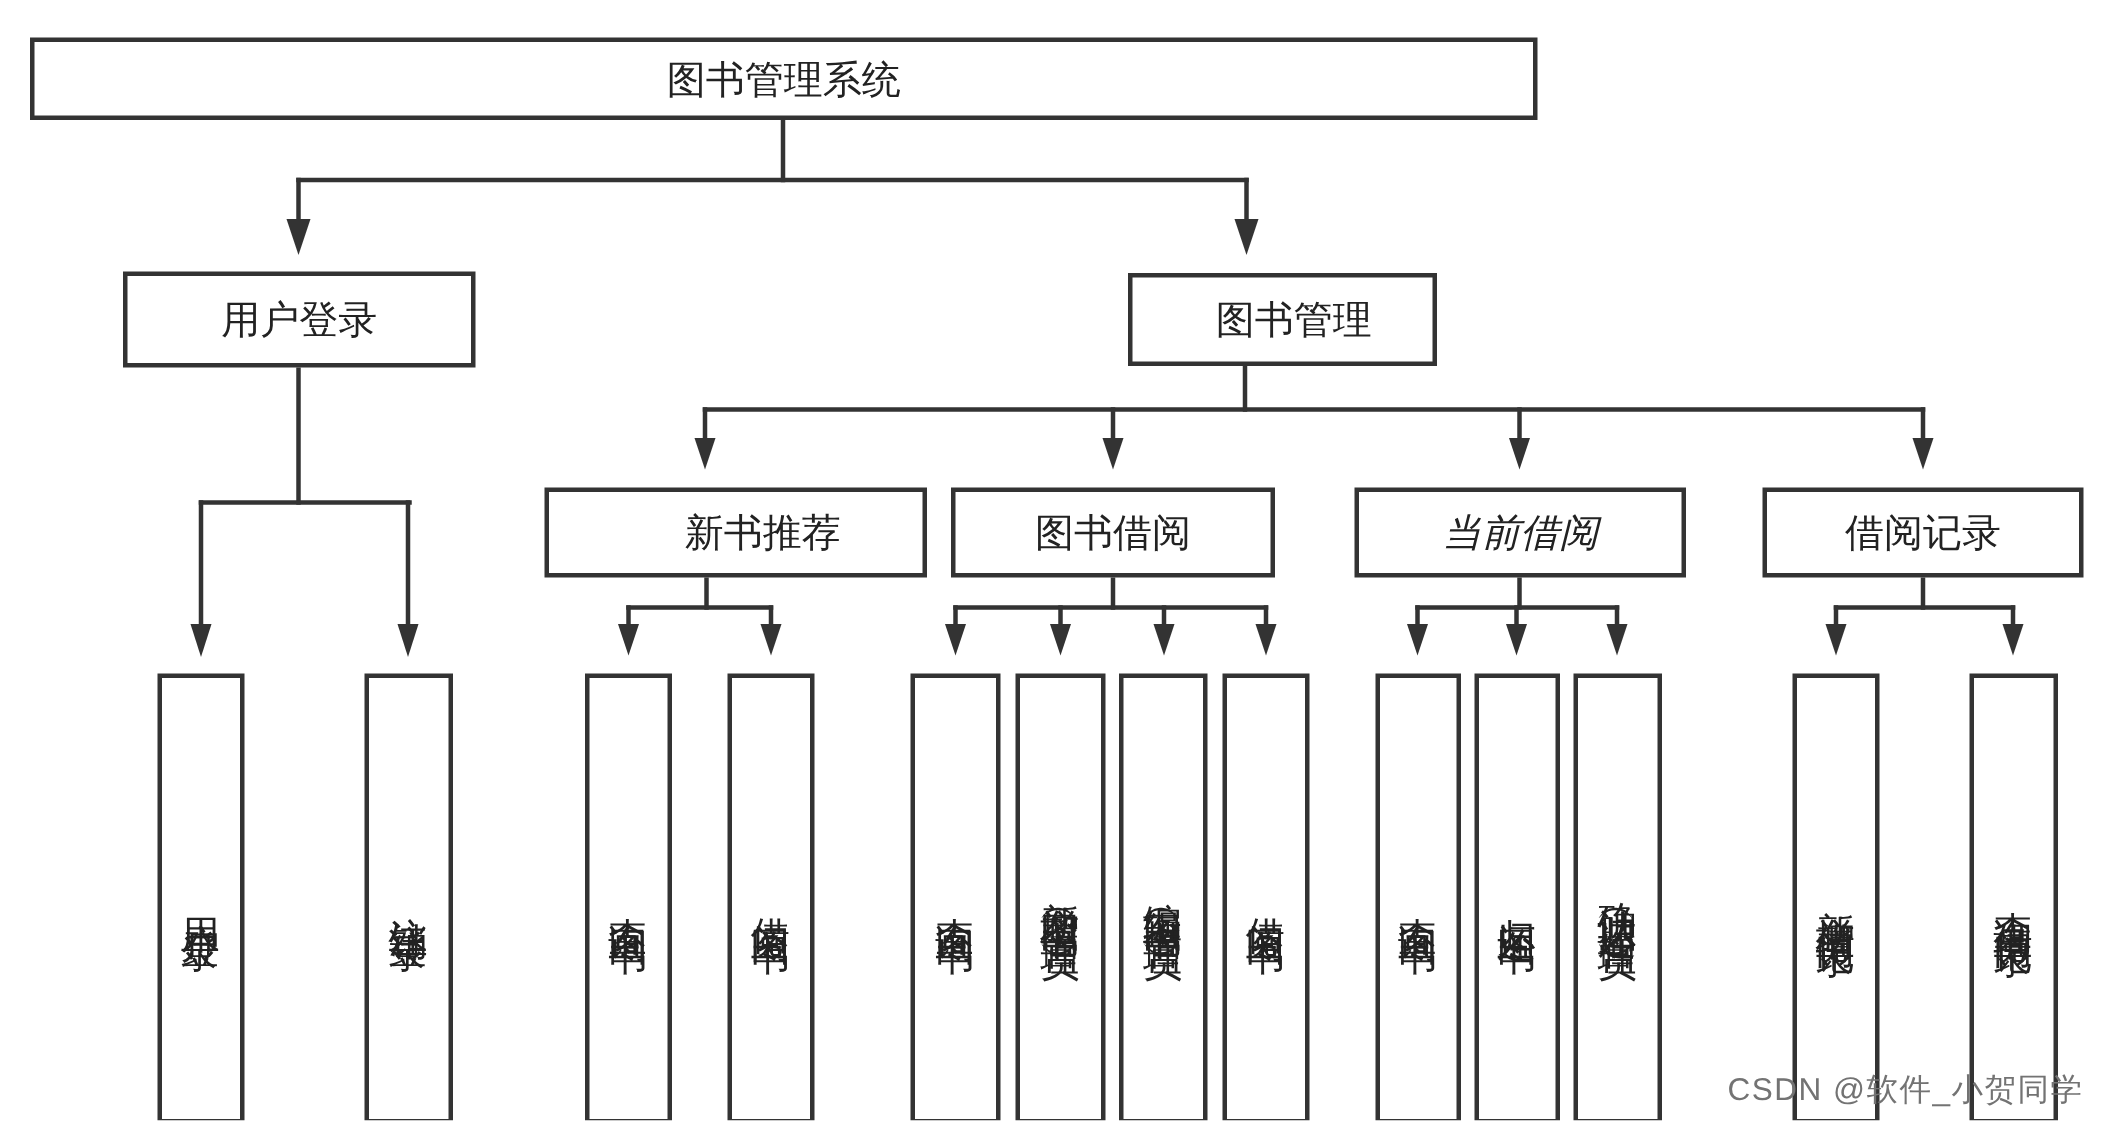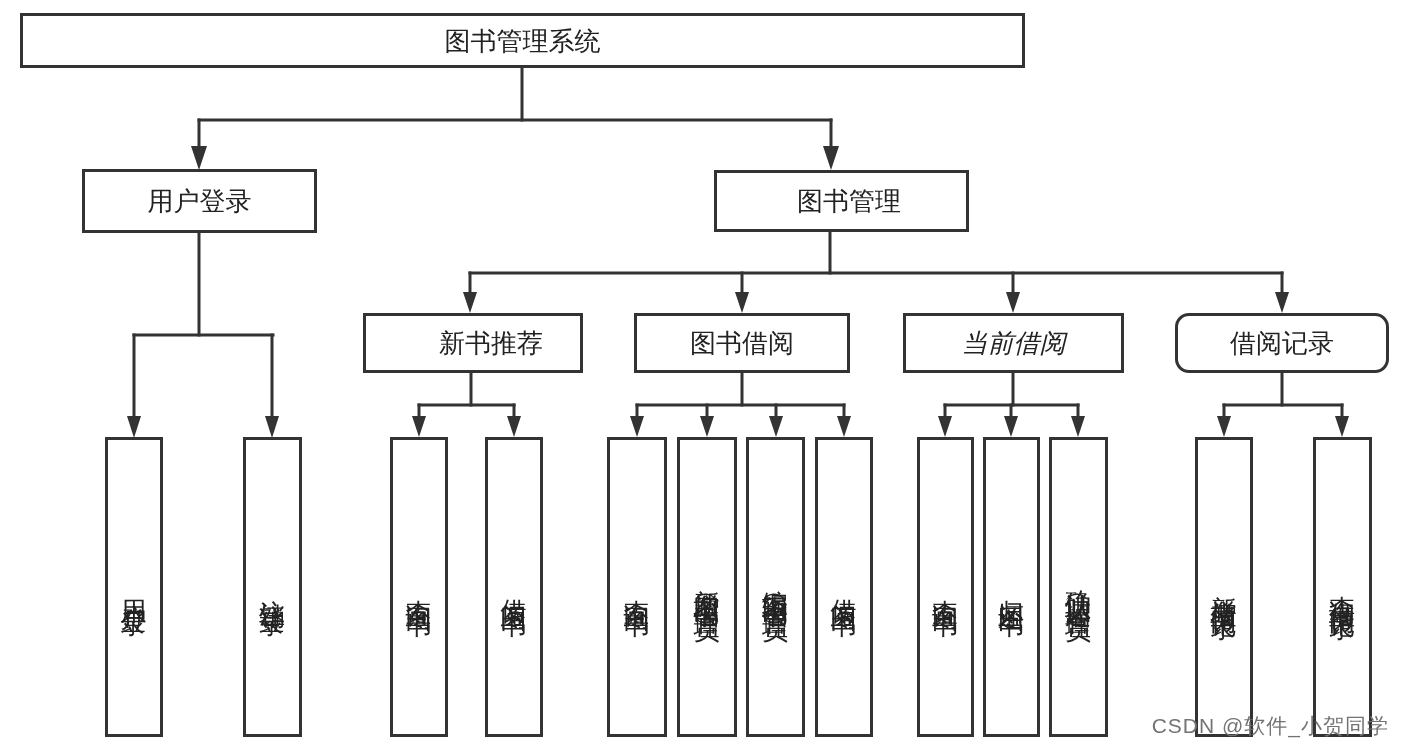--- a/index.html
+++ b/index.html
@@ -2,21 +2,21 @@
 <html><head>
 <meta charset="utf-8">
 <style>
   html,body{margin:0;padding:0;background:#fff;}
   body{font-family:"Liberation Sans", sans-serif;}
   .canvas{position:relative;width:1405px;height:747px;background:#ffffff;overflow:hidden;}
   .wires{position:absolute;left:0;top:0;width:1405px;height:747px;}
   .box{
     position:absolute;box-sizing:border-box;background:#ffffff;
     border:3px solid #333333;display:flex;align-items:center;justify-content:center;
-    color:#222222;font-size:26px;line-height:1;white-space:nowrap;
+    color:#222222;font-size:26px;line-height:1;white-space:nowrap;margin-top:12px;
   }
   .vbox{top:437px;height:300px;}
   .vtext{
     writing-mode:vertical-rl;text-orientation:mixed;
     letter-spacing:4px;line-height:1;display:block;
   }
   .watermark{
     position:absolute;top:712px;right:16px;
     font-size:21px;letter-spacing:1px;color:#737373;z-index:5;
   }
@@ -92,41 +92,41 @@
     </g>
   </svg>
 
   <div class="box" style="left:20px;top:13px;width:1005px;height:55px;">
     <span>图书管理系统</span>
   </div>
 
   <div class="box" style="left:82px;top:169px;width:235px;height:64px;">
     <span>用户登录</span>
   </div>
-  <div class="box" style="left:714px;top:170px;width:255px;height:62px;padding-left:15px;">
+  <div class="box" style="left:752px;top:170px;width:206px;height:62px;padding-left:15px;">
     <span>图书管理</span>
   </div>
 
   <div class="box vbox" style="left:105px;width:58px;">
     <span class="vtext">用户登录</span>
   </div>
   <div class="box vbox" style="left:243px;width:59px;">
     <span class="vtext">注销登录</span>
   </div>
 
-  <div class="box" style="left:363px;top:313px;width:220px;height:60px;padding-left:36px;">
+  <div class="box" style="left:363px;top:313px;width:255px;height:60px;padding-left:36px;">
     <span>新书推荐</span>
   </div>
   <div class="box" style="left:634px;top:313px;width:216px;height:60px;">
     <span>图书借阅</span>
   </div>
   <div class="box" style="left:903px;top:313px;width:221px;height:60px;font-style:italic;">
     <span>当前借阅</span>
   </div>
-  <div class="box" style="left:1175px;top:313px;width:214px;height:60px;border-radius:14px;">
+  <div class="box" style="left:1175px;top:313px;width:214px;height:60px;">
     <span>借阅记录</span>
   </div>
 
   <div class="box vbox" style="left:390px;width:58px;">
     <span class="vtext">查询图书</span>
   </div>
   <div class="box vbox" style="left:485px;width:58px;">
     <span class="vtext">借阅图书</span>
   </div>
 

